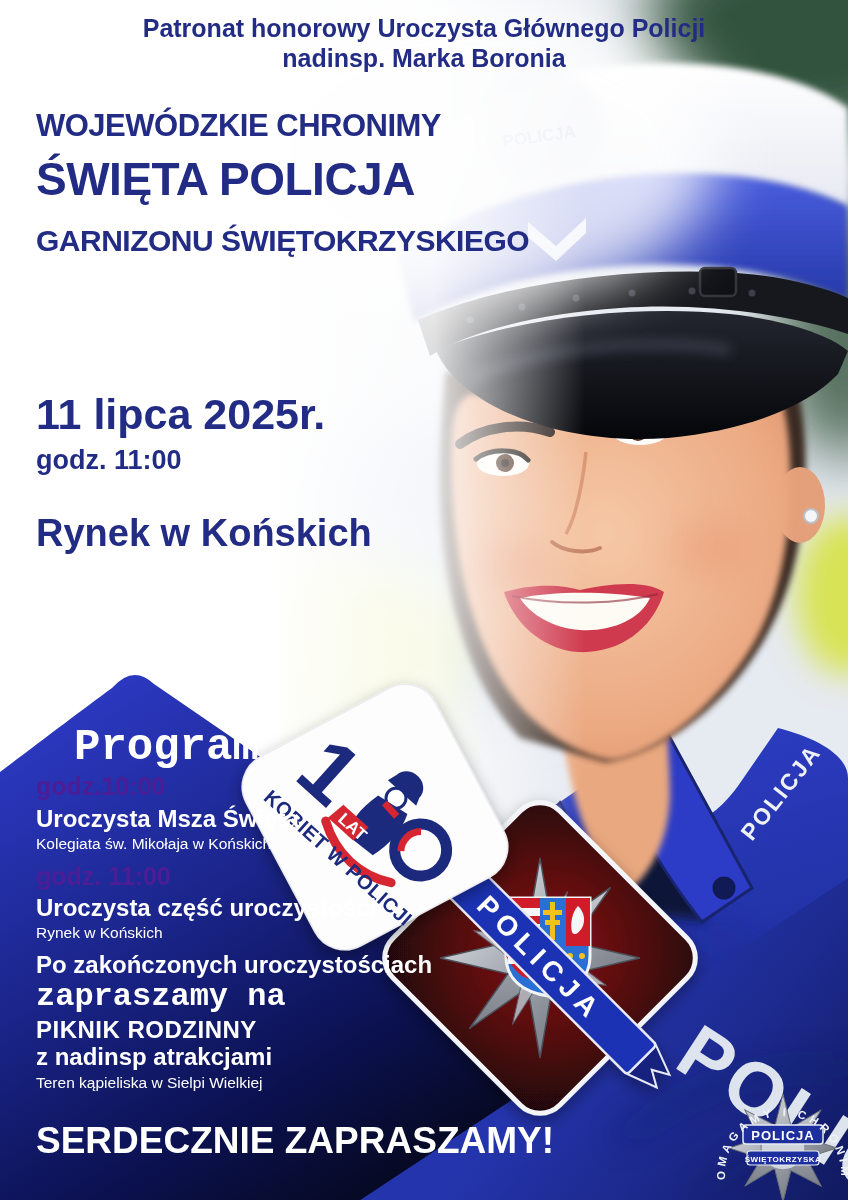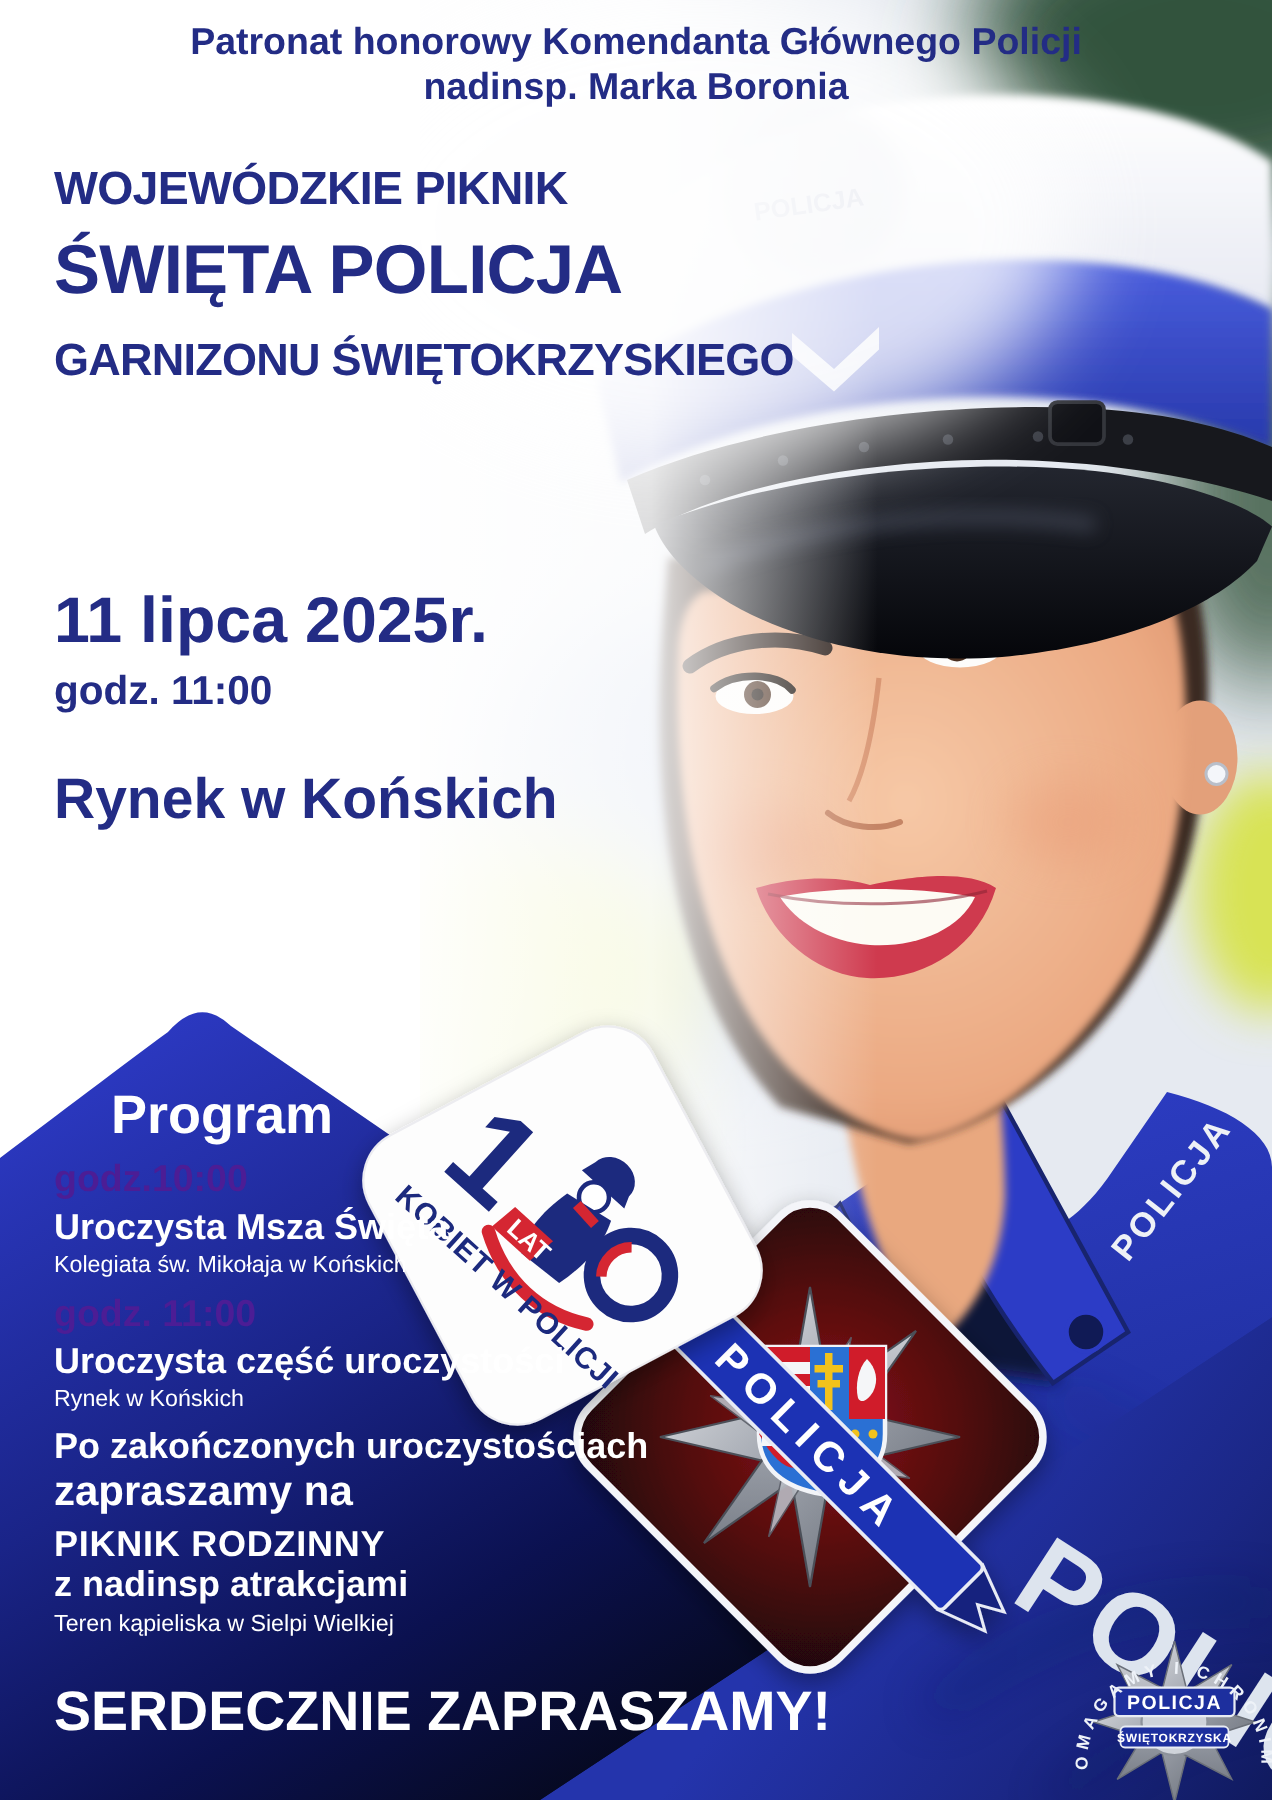--- a/index.html
+++ b/index.html
@@ -267,42 +267,42 @@
         </g>
         <rect x="-30" y="12" width="34" height="20" fill="#d52731" transform="skewX(-8)"></rect>
         <text x="-26" y="28" font-size="17" font-weight="bold" fill="#ffffff">LAT</text>
         <circle cx="56" cy="-6" r="26" fill="none" stroke="#1d2a7e" stroke-width="11"></circle>
         <path d="M 42,8 A 20 20 0 0 1 44,-20" stroke="#d52731" stroke-width="7" fill="none"></path>
         <text x="0" y="62" text-anchor="middle" font-size="20" font-weight="bold" letter-spacing="0.5">KOBIET W POLICJI</text>
       </g>
     </g>
   </svg>
 
-  <div class="abs ctr navy" style="top:14px;font-size:25px;">Patronat honorowy Komendanta Głównego Policji</div>
+  <div class="abs ctr navy" style="top:14px;font-size:25px;">Patronat honorowy Uroczysta Głównego Policji</div>
   <div class="abs ctr navy" style="top:44px;font-size:25px;">nadinsp. Marka Boronia</div>
 
-  <div class="abs navy" style="left:36px;top:108px;font-size:31px;letter-spacing:-0.5px;">WOJEWÓDZKIE PIKNIK</div>
+  <div class="abs navy" style="left:36px;top:108px;font-size:31px;letter-spacing:-0.5px;">WOJEWÓDZKIE CHRONIMY</div>
   <div class="abs navy" style="left:36px;top:152px;font-size:46px;letter-spacing:-0.5px;">ŚWIĘTA POLICJA</div>
   <div class="abs navy" style="left:36px;top:224px;font-size:30px;letter-spacing:-0.5px;">GARNIZONU ŚWIĘTOKRZYSKIEGO</div>
 
   <div class="abs navy" style="left:36px;top:390px;font-size:43px;">11 lipca 2025r.</div>
   <div class="abs navy" style="left:36px;top:445px;font-size:27px;">godz. 11:00</div>
   <div class="abs navy" style="left:36px;top:512px;font-size:38px;">Rynek w Końskich</div>
 
-  <div class="abs white" style="left:74px;top:722px;font-size:36px;">Program</div>
+  <div class="abs white" style="left:74px;top:722px;font-size:44px;font-family:Liberation Mono, monospace;">Program</div>
 
   <div class="abs red" style="left:36px;top:772px;font-size:25px;">godz.10:00</div>
   <div class="abs white" style="left:36px;top:805px;font-size:24px;">Uroczysta Msza Święta</div>
   <div class="abs white thin" style="left:36px;top:835px;font-size:15.5px;">Kolegiata św. Mikołaja w Końskich</div>
 
   <div class="abs red" style="left:36px;top:862px;font-size:25px;">godz. 11:00</div>
   <div class="abs white" style="left:36px;top:894px;font-size:24px;">Uroczysta część uroczystości</div>
   <div class="abs white thin" style="left:36px;top:924px;font-size:15.5px;">Rynek w Końskich</div>
 
   <div class="abs white" style="left:36px;top:951px;font-size:24px;">Po zakończonych uroczystościach</div>
-  <div class="abs white" style="left:36px;top:978px;font-size:28px;">zapraszamy na</div>
+  <div class="abs white" style="left:36px;top:978px;font-size:32px;font-family:Liberation Mono, monospace;">zapraszamy na</div>
 
   <div class="abs white" style="left:36px;top:1016px;font-size:24px;letter-spacing:0.5px;">PIKNIK RODZINNY</div>
   <div class="abs white" style="left:36px;top:1043px;font-size:24px;">z nadinsp atrakcjami</div>
   <div class="abs white thin" style="left:36px;top:1074px;font-size:15.5px;">Teren kąpieliska w Sielpi Wielkiej</div>
 
   <div class="abs white" style="left:36px;top:1120px;font-size:37px;">SERDECZNIE ZAPRASZAMY!</div>
 </div>
 
 </body></html>

